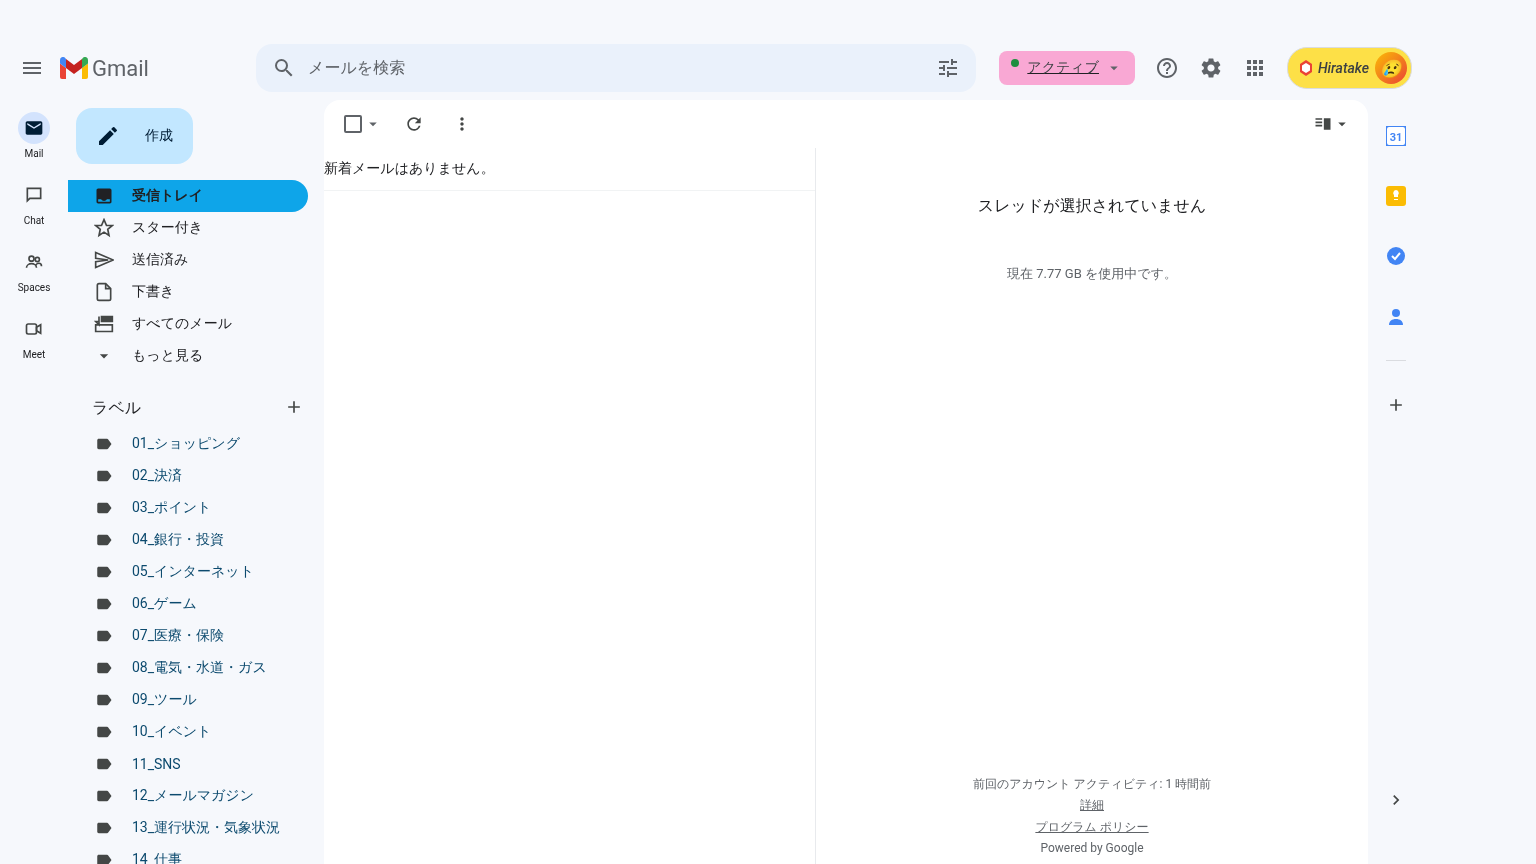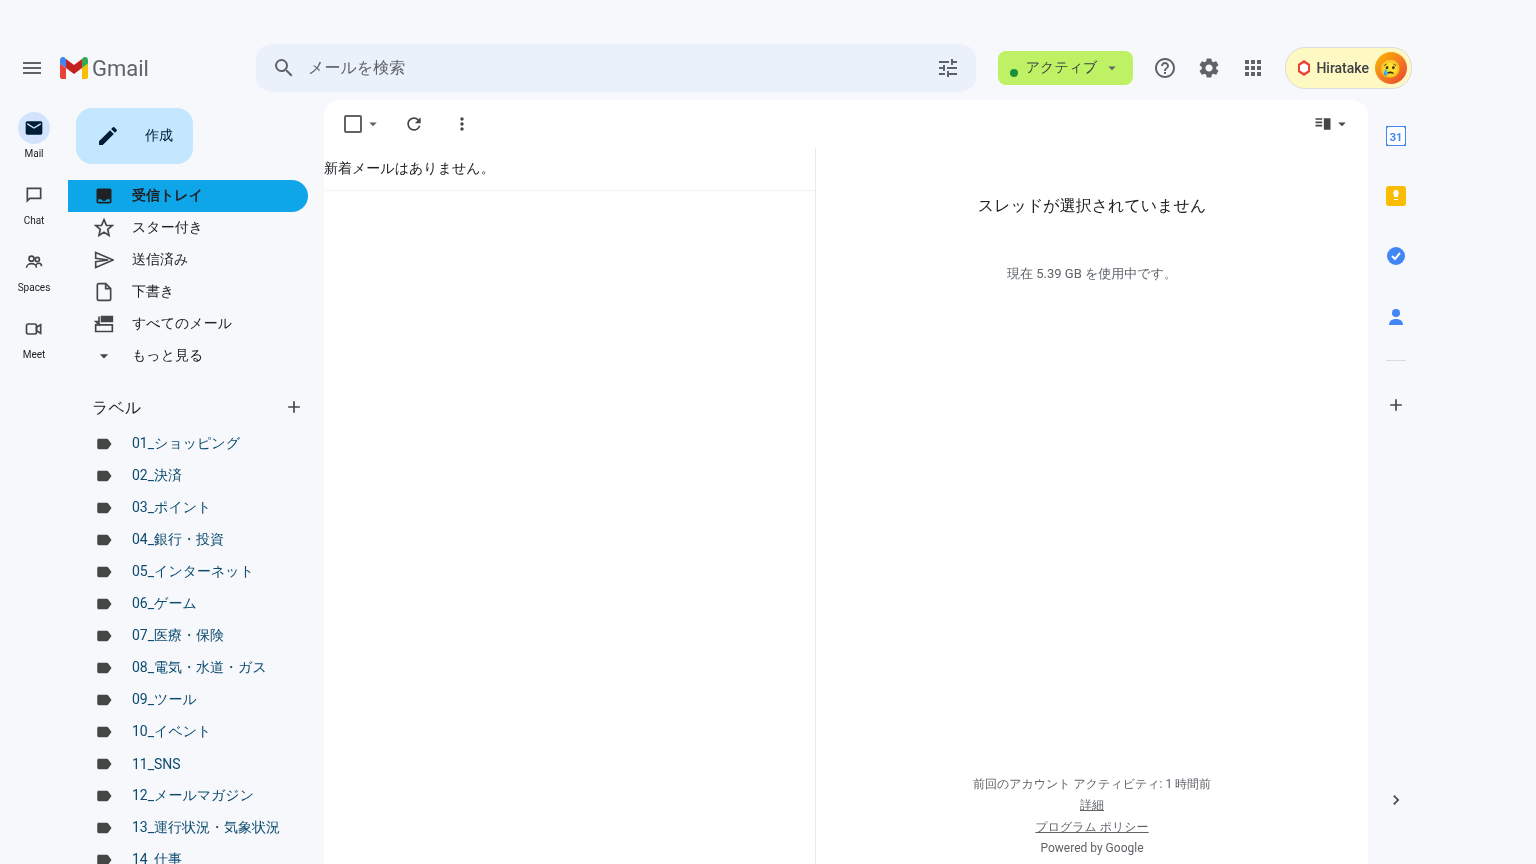--- a/index.html
+++ b/index.html
@@ -11,26 +11,26 @@
 .header-left { display: flex; align-items: center; min-width: 248px; }
 .menu-btn { width: 48px; height: 48px; display: flex; align-items: center; justify-content: center; border-radius: 50%; cursor: pointer; color: #5f6368; }
 .logo { display: flex; align-items: center; padding-left: 4px; cursor: pointer; }
 .logo-text { font-size: 22px; color: #5f6368; padding-left: 4px; }
 .search-container { flex: 1; max-width: 720px; }
 .search-box { display: flex; align-items: center; background: #eaf1fb; border-radius: 16px; height: 48px; padding: 0 4px; }
 .search-icon-btn { width: 48px; height: 48px; display: flex; align-items: center; justify-content: center; color: #5f6368; cursor: pointer; }
 .search-input { flex: 1; border: none; background: transparent; font-size: 16px; outline: none; color: #5f6368; }
 .search-input::placeholder { color: #5f6368; }
 .header-right { display: flex; align-items: center; margin-left: auto; padding-right: 4px; gap: 4px; }
-.status-chip { display: flex; align-items: flex-end; background: #bef264; border-radius: 8px; padding: 8px 12px; cursor: pointer; margin-right: 8px; }
+.status-chip { display: flex; align-items: flex-start; background: #f9a8d4; border-radius: 8px; padding: 8px 12px; cursor: pointer; margin-right: 8px; text-decoration: underline; }
 .status-dot { width: 8px; height: 8px; border-radius: 50%; background: #1e8e3e; margin-right: 8px; }
 .status-text { color: #3c4043; font-size: 14px; }
 .chevron-small { margin-left: 6px; color: #5f6368; }
 .icon-btn { width: 40px; height: 40px; display: flex; align-items: center; justify-content: center; border-radius: 50%; cursor: pointer; color: #5f6368; }
-.profile-chip { display: flex; align-items: center; background: #fef9c3; border-radius: 20px; padding: 4px 4px 4px 10px; cursor: pointer; border: 1px solid #dadce0; margin-left: 8px; }
+.profile-chip { display: flex; align-items: center; background: #fde047; border-radius: 20px; padding: 4px 4px 4px 10px; cursor: pointer; border: 1px solid #dadce0; margin-left: 8px; font-style: italic; }
 .profile-name { font-weight: 500; color: #3c4043; margin: 0 6px 0 4px; }
 .avatar { width: 32px; height: 32px; border-radius: 50%; background: linear-gradient(135deg, #fbbc04, #ea4335); display: flex; align-items: center; justify-content: center; font-size: 18px; }
 
 
 .body { display: flex; flex: 1; overflow: hidden; }
 
 
 .app-rail { width: 68px; display: flex; flex-direction: column; align-items: center; padding-top: 8px; }
 .rail-item { display: flex; flex-direction: column; align-items: center; padding: 4px 0 16px; cursor: pointer; width: 100%; }
 .rail-icon-wrap { width: 32px; height: 32px; border-radius: 16px; display: flex; align-items: center; justify-content: center; }
@@ -411,21 +411,21 @@
               </svg>
           </div>
         </div>
       </div>
       <div class="content-split">
         <div class="list-pane">
           <div class="empty-msg">新着メールはありません。</div>
         </div>
         <div class="detail-pane">
           <div class="no-thread">スレッドが選択されていません</div>
-          <div class="storage-info">現在 5.39 GB を使用中です。</div>
+          <div class="storage-info">現在 7.77 GB を使用中です。</div>
           <div class="footer-info">
             <div>前回のアカウント アクティビティ: 1 時間前</div>
             <div class="footer-link">詳細</div>
             <div class="footer-link">プログラム ポリシー</div>
             <div>Powered by Google</div>
           </div>
         </div>
       </div>
     </div>
 

